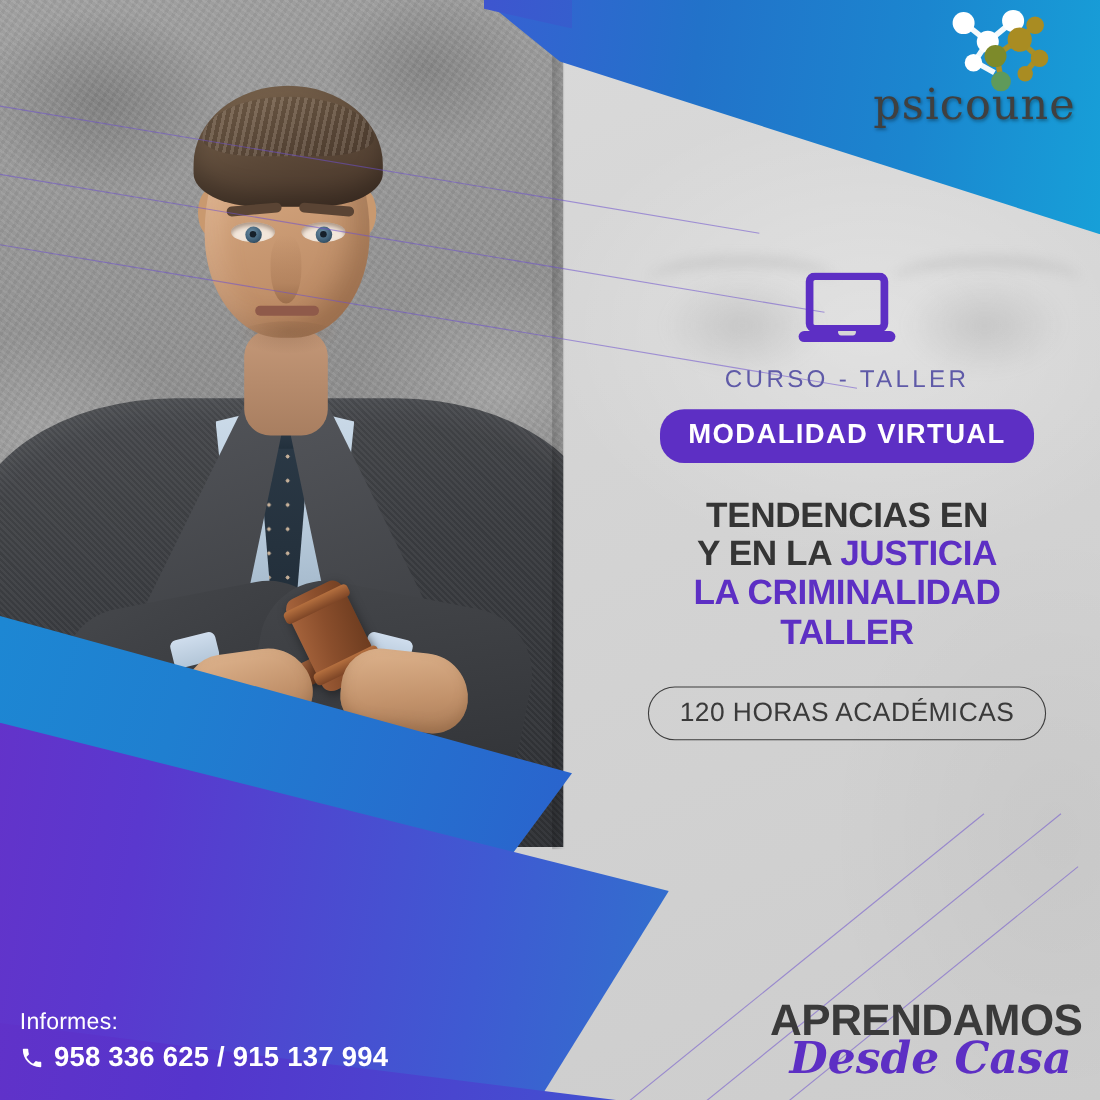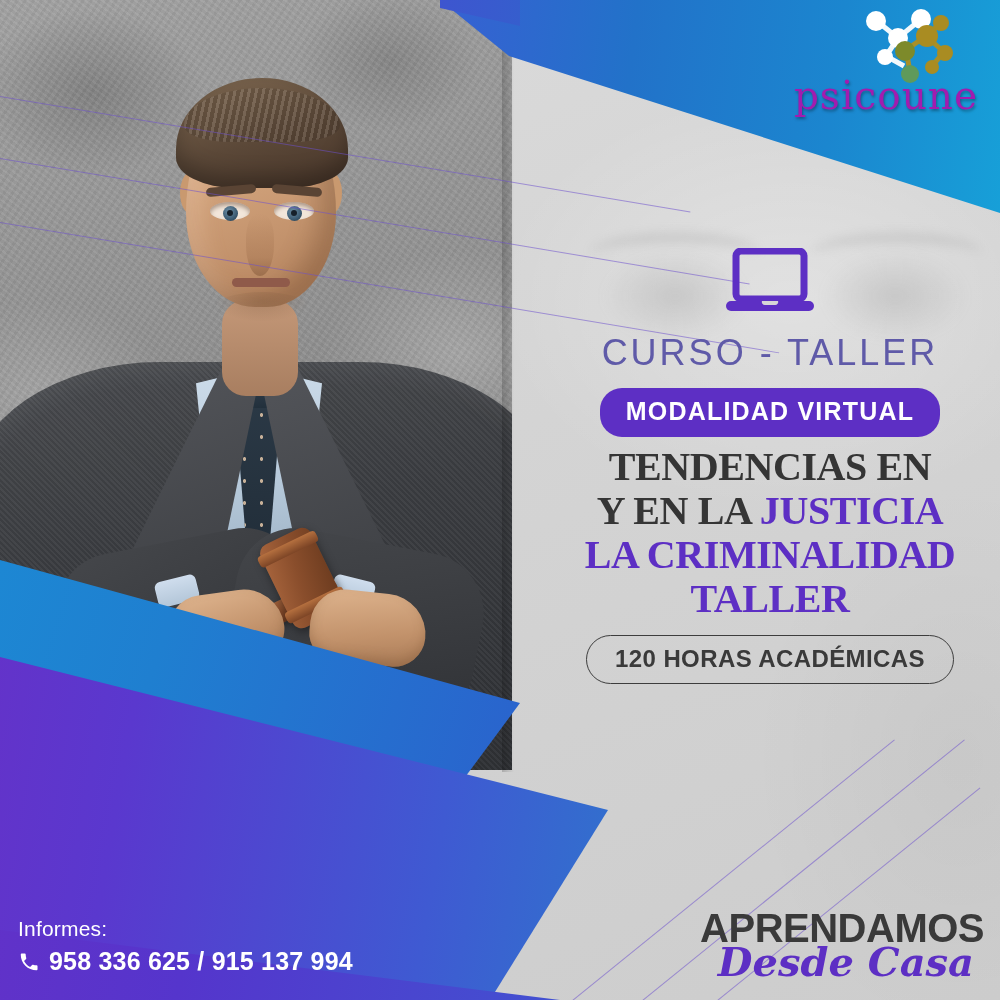--- a/index.html
+++ b/index.html
@@ -268,57 +268,55 @@
 
   
   .content {
     position: absolute;
     left: 540px; top: 248px; width: 460px;
     text-align: center;
   }
   .laptop-icon { display: block; margin: 0 auto 18px; }
 
   .kicker {
-    font-size: 36px;
+    font-size: 22px;
     letter-spacing: 3px;
     color: #5f5aa8;
     font-weight: 400;
     margin-bottom: 14px;
   }
   .badge {
     display: inline-block;
     background: #5D2FC4;
     color: #ffffff;
     font-size: 25px;
     font-weight: 700;
     letter-spacing: 1.2px;
     padding: 9px 26px 11px;
     border-radius: 22px;
   }
   .title {
-    margin-top: 8px;
-    font-size: 40px;
+    margin-top: 30px;
+    font-size: 32px;
     font-weight: 700;
     line-height: 1.1;
     letter-spacing: -0.4px;
     color: #353535;
-    font-family: Liberation Serif, serif;
   }
   .title .hl { color: #5D2FC4; }
   .title .ln { display: block; white-space: nowrap; }
   .hours {
     display: inline-block;
-    margin-top: 14px;
+    margin-top: 32px;
     border: 1.6px solid #3d3d3d;
     border-radius: 26px;
     padding: 9px 28px 10px;
     font-size: 24px;
     color: #3a3a3a;
     letter-spacing: .4px;
-    font-weight: bold;
   }
 
   
   .contact { position: absolute; left: 18px; bottom: 18px; color: #fff; margin-top: 28px; }
   .contact .label { font-size: 21px; font-weight: 400; margin-bottom: 6px; letter-spacing: .2px; }
   .contact .phones {
     display: flex; align-items: center; gap: 9px;
     font-size: 25px; font-weight: 700; letter-spacing: .2px; margin-bottom: 6px;
   }
   .contact .web {
@@ -340,21 +338,21 @@
     margin-top: -6px;
     margin-right: 10px;
   }
 
   
   .logo { position: absolute; right: 18px; top: 8px; width: 190px; height: 112px; }
   .logo-word {
     position: absolute; right: 4px; bottom: 2px;
     font-family: "DejaVu Serif", serif;
     font-size: 39px;
-    color: #a21caf;
+    color: #404040;
     letter-spacing: 1px;
     text-shadow: 1px 2px 3px rgba(0,0,0,.35);
   }
 </style>
 </head>
 <body>
 
 <div id="poster">
 
   <div class="panel-bg"></div>

